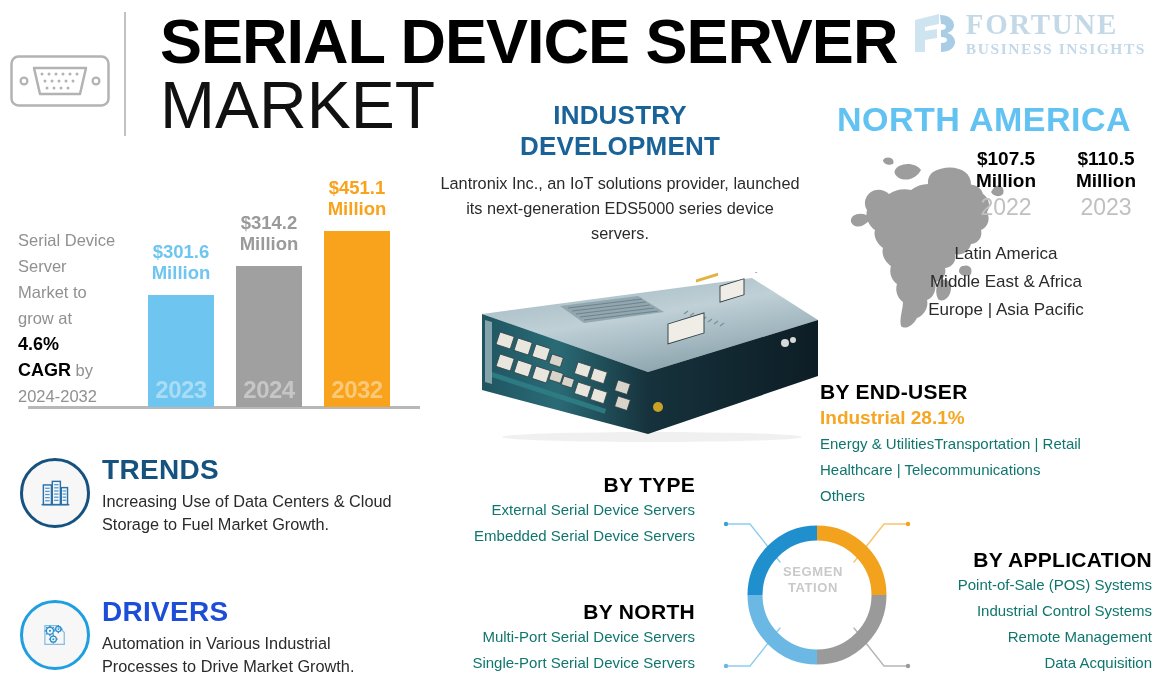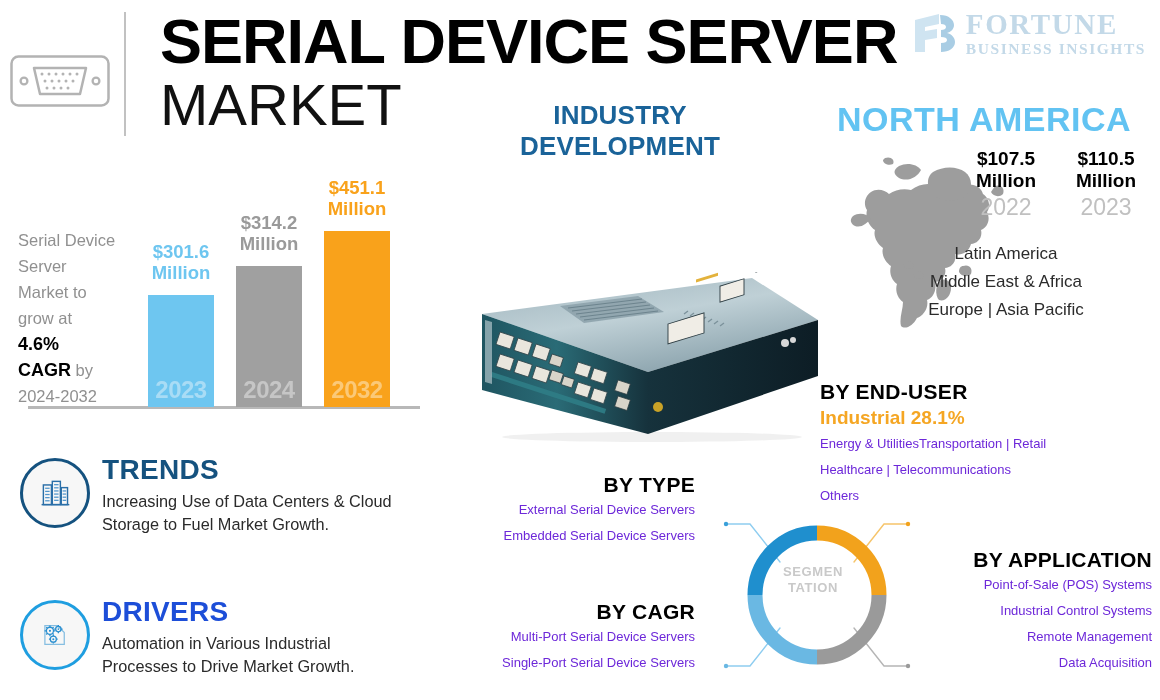--- a/index.html
+++ b/index.html
@@ -6,21 +6,21 @@
   body{width:1160px;height:700px;font-family:"Liberation Sans",sans-serif;color:#231f20;overflow:hidden;position:relative;}
   .stage{position:relative;width:1160px;height:700px;background:#ffffff;}
   .abs{position:absolute;}
 
   
   #serial-connector-icon{left:10px;top:55px;width:100px;height:52px;}
   #title-divider{left:124px;top:12px;width:2px;height:124px;
      background:linear-gradient(90deg,#d9d9d9,#aaaaaa,#d9d9d9);}
   #main-title{left:160px;top:8px;width:760px;}
   #title-line1{font-size:63px;font-weight:700;letter-spacing:-1px;line-height:66px;color:#000;white-space:nowrap;}
-  #title-line2{font-size:58px;font-weight:300;letter-spacing:0px;line-height:62px;color:#111;white-space:nowrap;}
+  #title-line2{font-size:66px;font-weight:300;letter-spacing:0px;line-height:62px;color:#111;white-space:nowrap;}
 
   
   #brand-logo{right:14px;top:10px;display:flex;align-items:center;gap:9px;}
   #brand-logo .mark{width:44px;height:42px;}
   #brand-logo .words{line-height:1;}
   #brand-name{font-family:"Liberation Serif",serif;font-size:29px;font-weight:700;letter-spacing:1.6px;color:#c3d9e8;}
   #brand-tagline{font-family:"Liberation Serif",serif;font-size:15.5px;font-weight:700;letter-spacing:1.55px;color:#c3d9e8;margin-top:2px;}
 
   
   #market-chart{left:8px;top:175px;width:420px;height:250px;}
@@ -57,21 +57,21 @@
   .kv-text{position:absolute;left:82px;top:32px;width:300px;font-size:16.3px;line-height:23px;color:#2b2b2b;}
   #trends-block{left:20px;top:458px;}
   #trends-block .kv-icon{border:3px solid #15527f;}
   #trends-title{color:#15527f;}
   #drivers-block{left:20px;top:600px;}
   #drivers-block .kv-icon{border:3px solid #1f9ee0;}
   #drivers-title{color:#1d4ed8;}
 
   
   .cat-head{font-size:21px;font-weight:700;color:#000;letter-spacing:.3px;}
-  .cat-list{font-size:13px;line-height:26px;color:#6d28d9;}
+  .cat-list{font-size:15px;line-height:26px;color:#0f766e;}
   #by-type{left:410px;top:473px;width:285px;text-align:right;}
   #by-port{left:410px;top:600px;width:285px;text-align:right;}
   #by-end-user{left:820px;top:380px;width:332px;text-align:left;}
   #end-user-lead{font-size:19px;font-weight:700;color:#f5a623;line-height:27px;}
   #by-application{left:820px;top:548px;width:332px;text-align:right;}
 
   
   #segmentation-donut{left:712px;top:500px;width:210px;height:190px;}
   #segmentation-label{position:absolute;left:763px;top:564px;width:100px;text-align:center;
       font-size:13px;font-weight:700;line-height:16px;color:#c9c9c9;letter-spacing:.6px;}
@@ -168,20 +168,21 @@
       <div class="bar-rect" style="height:176px;background:#f9a21b;"></div>
       <div class="bar-year" style="color:#fbc978;">2032</div>
     </div>
   </div>
 
   <div class="abs" id="industry-development">
     <div id="industry-heading">
       <div>INDUSTRY</div>
       <div>DEVELOPMENT</div>
     </div>
+    <div id="industry-body">Lantronix Inc., an IoT solutions provider, launched its next-generation EDS5000 series device servers.</div>
   </div>
 
   <div class="abs" id="device-photo">
     <svg viewBox="0 0 370 170" width="370" height="170">
       <defs>
         <linearGradient id="topg" x1="0" y1="0" x2="0.6" y2="1">
           <stop offset="0" stop-color="#9fb4bd"></stop>
             <stop offset="0.5" stop-color="#bfd0d6"></stop>
             <stop offset="1" stop-color="#8ba3ad"></stop>
         </linearGradient>
@@ -370,21 +371,21 @@
 
   <div class="abs" id="by-type">
     <div class="cat-head">BY TYPE</div>
     <div class="cat-list">
       <div>External Serial Device Servers</div>
       <div>Embedded Serial Device Servers</div>
     </div>
   </div>
 
   <div class="abs" id="by-port">
-    <div class="cat-head">BY CAGR</div>
+    <div class="cat-head">BY NORTH</div>
     <div class="cat-list">
       <div>Multi-Port Serial Device Servers</div>
       <div>Single-Port Serial Device Servers</div>
     </div>
   </div>
 
   <div class="abs" id="by-end-user">
     <div class="cat-head">BY END-USER</div>
     <div id="end-user-lead">Industrial 28.1%</div>
     <div class="cat-list">

